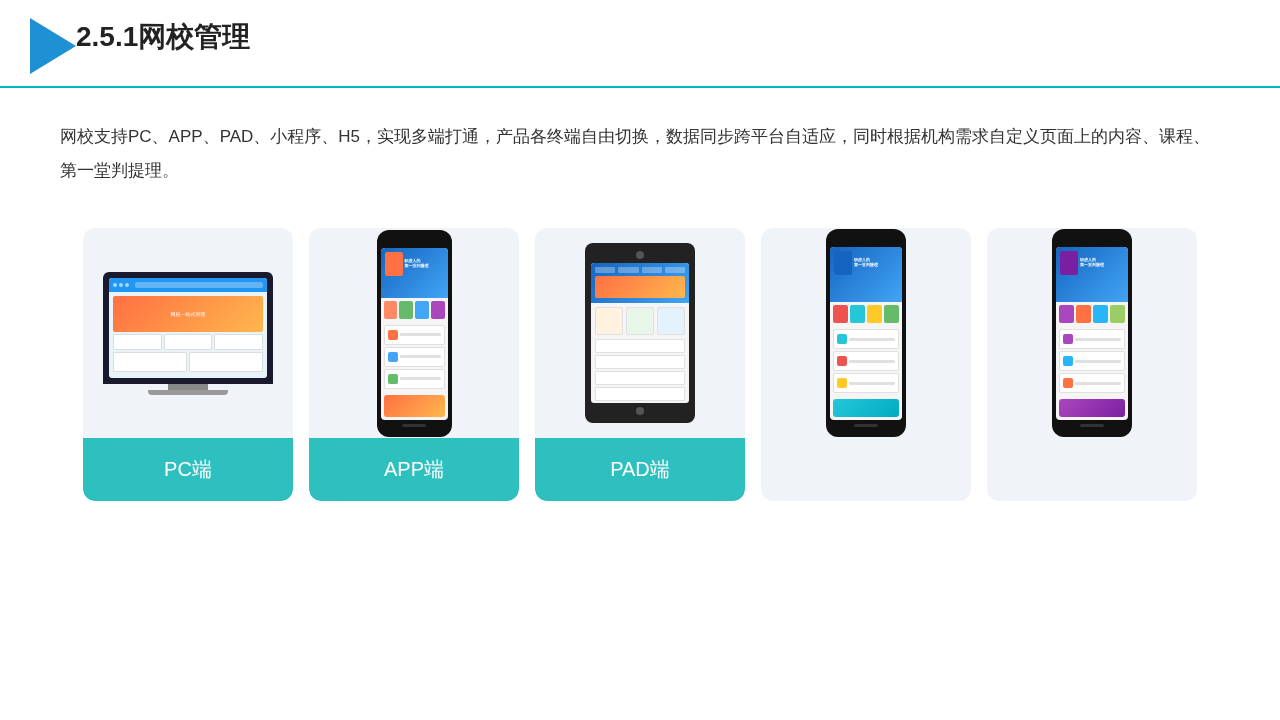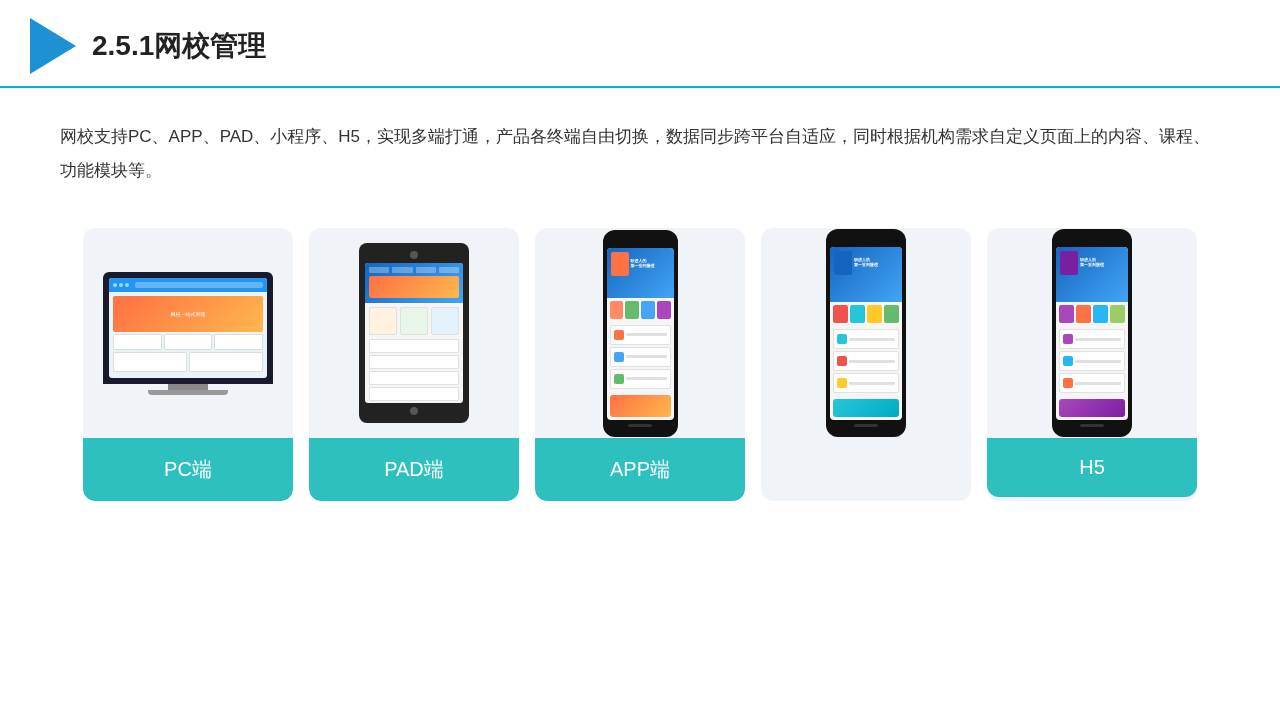--- a/index.html
+++ b/index.html
@@ -14,22 +14,21 @@
     
     .header {
       display: flex;
       align-items: center;
       justify-content: space-between;
       padding: 18px 30px 12px 30px;
       border-bottom: 2px solid #00b8c4;
     }
     .header-left {
       display: flex;
-      align-items: center;
-      gap: 16px;
+      align-items: flex-start;
     }
     .logo-triangle {
       width: 0;
       height: 0;
       border-style: solid;
       border-width: 28px 0 28px 46px;
       border-color: transparent transparent transparent #1e90d4;
     }
     .page-title {
       font-size: 28px;
@@ -320,21 +319,21 @@
 <body>
 
 <div class="header">
   <div class="header-left">
     <div class="logo-triangle"></div>
     <h1 class="page-title">2.5.1网校管理</h1>
   </div>
 </div>
 
 <div class="description">
-  <p>网校支持PC、APP、PAD、小程序、H5，实现多端打通，产品各终端自由切换，数据同步跨平台自适应，同时根据机构需求自定义页面上的内容、课程、功能模块等。</p>
+  <p>网校支持PC、APP、PAD、小程序、H5，实现多端打通，产品各终端自由切换，数据同步跨平台自适应，同时根据机构需求自定义页面上的内容、课程、第一堂判提理。</p>
 </div>
 
 <div class="cards-container">
 
   <div class="card">
     <div class="card-image-area">
       <div class="pc-mockup">
         <div class="pc-screen-outer">
           <div class="pc-screen-inner">
             <div class="pc-screen-top">
@@ -357,20 +356,61 @@
                 <div class="pc-card-sm" style="height:20px;"></div>
               </div>
             </div>
           </div>
         </div>
         <div class="pc-stand"></div>
         <div class="pc-base"></div>
       </div>
     </div>
     <div class="card-label">PC端</div>
+  </div>
+
+  <div class="card">
+    <div class="card-image-area">
+      <div class="phone-mockup">
+        <div class="phone-notch"></div>
+        <div class="phone-screen">
+          <div class="phone-screen-top">
+            <div class="phone-banner-row">
+              <div class="phone-avatar"></div>
+              <div class="phone-banner-text">职进人的<br>第一堂判提理</div>
+            </div>
+          </div>
+          <div class="phone-grid">
+            <div class="phone-grid-item"></div>
+            <div class="phone-grid-item"></div>
+            <div class="phone-grid-item"></div>
+            <div class="phone-grid-item"></div>
+          </div>
+          <div class="phone-list">
+            <div class="phone-list-item">
+              <div class="phone-list-dot"></div>
+              <div class="phone-list-line"></div>
+            </div>
+            <div class="phone-list-item">
+              <div class="phone-list-dot" style="background:#42a5f5;"></div>
+              <div class="phone-list-line"></div>
+            </div>
+            <div class="phone-list-item">
+              <div class="phone-list-dot" style="background:#66bb6a;"></div>
+              <div class="phone-list-line"></div>
+            </div>
+          </div>
+          <div style="padding:3px;">
+              <div style="background:linear-gradient(135deg,#ff7043,#ffb74d);height:22px;border-radius:3px;"></div>
+            </div>
+        </div>
+        <div class="phone-home-bar"></div>
+      </div>
+    </div>
+    <div class="card-label">APP端</div>
   </div>
 
   <div class="card">
     <div class="card-image-area">
       <div class="tablet-mockup">
         <div class="tablet-home"></div>
         <div class="tablet-screen">
           <div class="tablet-screen-top">
             <div class="tablet-nav">
               <div class="tablet-nav-item"></div>
@@ -393,61 +433,20 @@
           </div>
         </div>
         <div class="tablet-home-bottom"></div>
       </div>
     </div>
     <div class="card-label">PAD端</div>
   </div>
 
   <div class="card">
     <div class="card-image-area">
-      <div class="phone-mockup">
-        <div class="phone-notch"></div>
-        <div class="phone-screen">
-          <div class="phone-screen-top">
-            <div class="phone-banner-row">
-              <div class="phone-avatar"></div>
-              <div class="phone-banner-text">职进人的<br>第一堂判提理</div>
-            </div>
-          </div>
-          <div class="phone-grid">
-            <div class="phone-grid-item"></div>
-            <div class="phone-grid-item"></div>
-            <div class="phone-grid-item"></div>
-            <div class="phone-grid-item"></div>
-          </div>
-          <div class="phone-list">
-            <div class="phone-list-item">
-              <div class="phone-list-dot"></div>
-              <div class="phone-list-line"></div>
-            </div>
-            <div class="phone-list-item">
-              <div class="phone-list-dot" style="background:#42a5f5;"></div>
-              <div class="phone-list-line"></div>
-            </div>
-            <div class="phone-list-item">
-              <div class="phone-list-dot" style="background:#66bb6a;"></div>
-              <div class="phone-list-line"></div>
-            </div>
-          </div>
-          <div style="padding:3px;">
-              <div style="background:linear-gradient(135deg,#ff7043,#ffb74d);height:22px;border-radius:3px;"></div>
-            </div>
-        </div>
-        <div class="phone-home-bar"></div>
-      </div>
-    </div>
-    <div class="card-label">APP端</div>
-  </div>
-
-  <div class="card">
-    <div class="card-image-area">
       <div class="phone-mockup" style="width:80px;">
         <div class="phone-notch" style="width:28px;"></div>
         <div class="phone-screen" style="min-height:140px;">
           <div class="phone-screen-top" style="height:55px;">
             <div class="phone-banner-row">
               <div class="phone-avatar" style="background:#1565c0;"></div>
               <div class="phone-banner-text">职进人的<br>第一堂判提理</div>
             </div>
           </div>
           <div class="phone-grid">
@@ -510,16 +509,15 @@
                 <div class="phone-list-line"></div>
               </div>
           </div>
           <div style="padding:3px;">
               <div style="background:linear-gradient(135deg,#ab47bc,#7b1fa2);height:18px;border-radius:3px;"></div>
             </div>
         </div>
         <div class="phone-home-bar"></div>
       </div>
     </div>
-    <div class="card-label">H5</div>
   </div>
 
 </div>
 
 </body></html>

